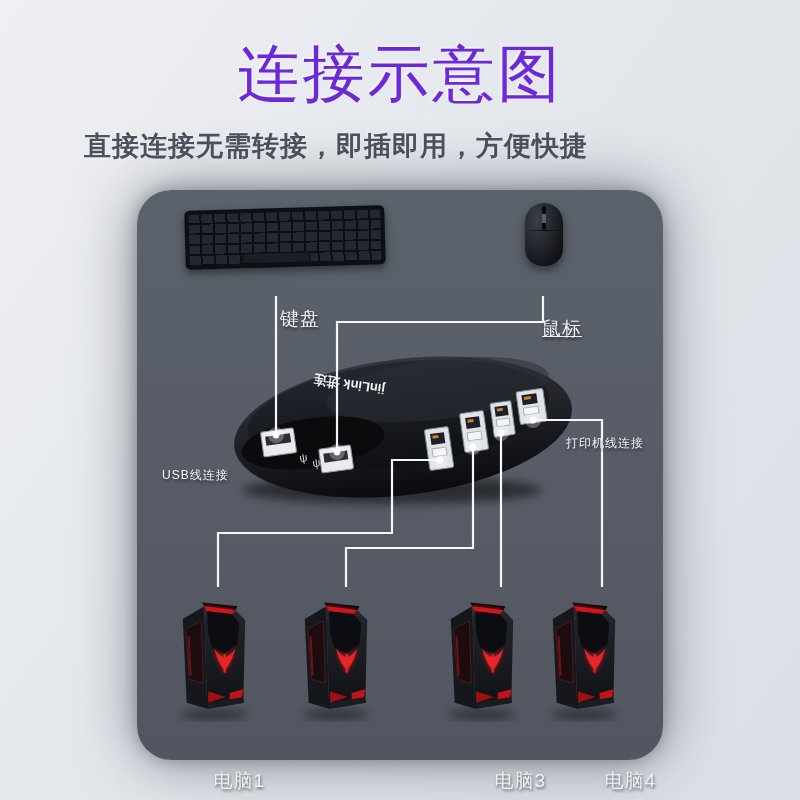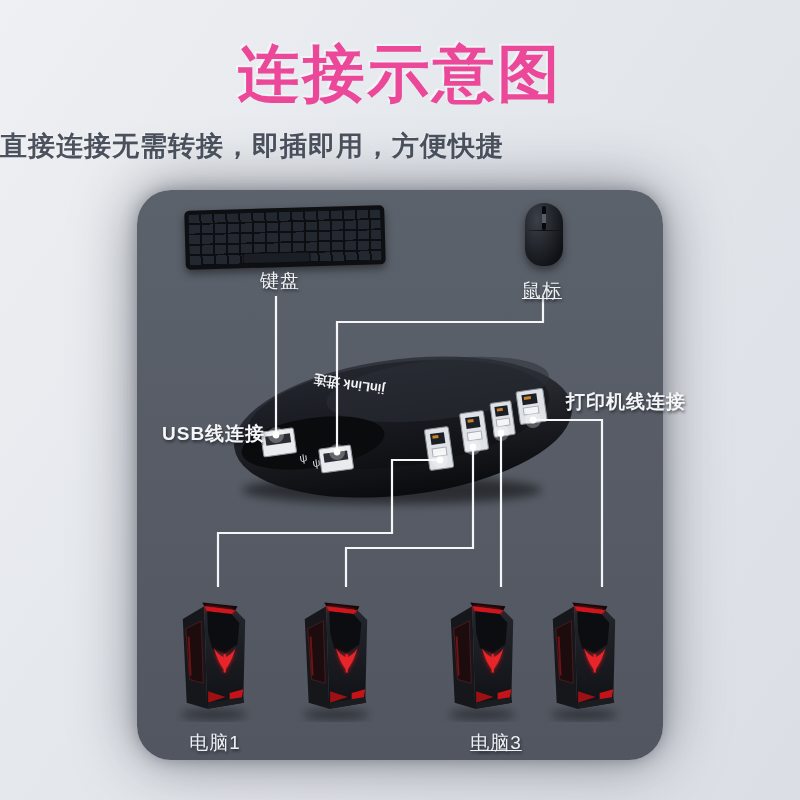--- a/index.html
+++ b/index.html
@@ -5,43 +5,43 @@
   html,body{margin:0;padding:0;}
   body{
     width:800px;height:800px;overflow:hidden;
     font-family:"Liberation Sans","DejaVu Sans",sans-serif;
     background:linear-gradient(125deg,#eef0f3 0%,#e4e7ec 45%,#dbdee4 100%);
     position:relative;
   }
   
   .hdr-title{
     position:absolute;left:0;top:32px;width:800px;text-align:center;
-    font-size:62px;font-weight:bold;letter-spacing:3px;color:#ec4899;
+    font-size:62px;font-weight:normal;letter-spacing:3px;color:#6d28d9;
     text-shadow:-2px -2px 0 rgba(255,255,255,.45);
   }
   .hdr-sub{
-    position:absolute;left:0;top:128px;width:672px;text-align:left;
+    position:absolute;left:0;top:128px;width:672px;text-align:center;
     font-size:27px;font-weight:600;letter-spacing:1px;color:#4b525e;
     text-shadow:-1px -1px 0 rgba(255,255,255,.4);
   }
   
   .panel{
     position:absolute;left:137px;top:190px;width:526px;height:570px;
     border-radius:34px;
     background:linear-gradient(180deg,#5c626c 0%,#565b65 55%,#515660 100%);
     box-shadow:0 0 60px rgba(48,53,64,.55),0 0 16px rgba(48,53,64,.35);
   }
   .panel *{position:absolute;}
   .dev-label{
     color:#eef1f4;text-shadow:1px 2px 3px rgba(8,10,14,.55);
-    font-size:19px;text-align:center;letter-spacing:1px;
+    font-size:19px;text-align:right;letter-spacing:1px;margin-top:38px;
   }
   .port-label{
-    color:#f4f6f8;font-weight:bold;font-size:19px;letter-spacing:1px;
-    text-shadow:1px 2px 3px rgba(8,10,14,.55);white-space:nowrap;
+    color:#f4f6f8;font-weight:normal;font-size:12px;letter-spacing:1px;
+    text-shadow:1px 2px 3px rgba(8,10,14,.55);white-space:nowrap;margin-top:46px;
   }
   
   .keyboard{
     left:48px;top:18px;width:200px;height:59px;border-radius:5px;
     background:#0d0f13;transform:rotate(-1.6deg);
     box-shadow:0 4px 8px rgba(0,0,0,.45);
   }
   .keyboard::before{
     content:"";position:absolute;left:4px;top:4px;right:4px;bottom:4px;
     background-color:#232730;border-radius:3px;
@@ -63,21 +63,21 @@
   .mouse::before{ 
     content:"";position:absolute;left:17px;top:3px;width:4px;height:24px;
     background:linear-gradient(180deg,#07080a 0 35%,#585d66 35% 70%,#07080a 70% 100%);
     border-radius:2px;
   }
   .mouse::after{ 
     content:"";position:absolute;left:2px;top:27px;width:34px;height:1px;
     background:rgba(5,6,8,.8);border-radius:50%;
   }
   .pc-label{top:540px;width:100px;}
-  .pcl1{left:28px;} .pcl2{left:161px;} .pcl3{left:309px;text-decoration:underline;} .pcl4{left:419px;}
+  .pcl1{left:28px;} .pcl2{left:161px;} .pcl3{left:309px;} .pcl4{left:419px;}
   .overlay{left:0;top:0;width:526px;height:570px;}
 </style>
 </head>
 <body>
 
 <div class="hdr-title">连接示意图</div>
 <div class="hdr-sub">直接连接无需转接，即插即用，方便快捷</div>
 
 <div class="panel">
 
@@ -210,13 +210,14 @@
     <use href="#pc" x="306" y="402" width="78" height="130"></use>
     <use href="#pc" x="408" y="402" width="78" height="130"></use>
   </svg>
 
   <div class="dev-label" style="left:103px;top:78px;width:80px;">键盘</div>
   <div class="dev-label" style="left:365px;top:88px;width:80px;text-decoration:underline;">鼠标</div>
   <div class="port-label" style="left:25px;top:231px;">USB线连接</div>
   <div class="port-label" style="left:429px;top:199px;">打印机线连接</div>
   <div class="dev-label pc-label pcl1">电脑1</div>
   <div class="dev-label pc-label pcl3">电脑3</div>
+  <div class="dev-label pc-label pcl4">电脑4</div>
 </div>
 
 </body></html>

